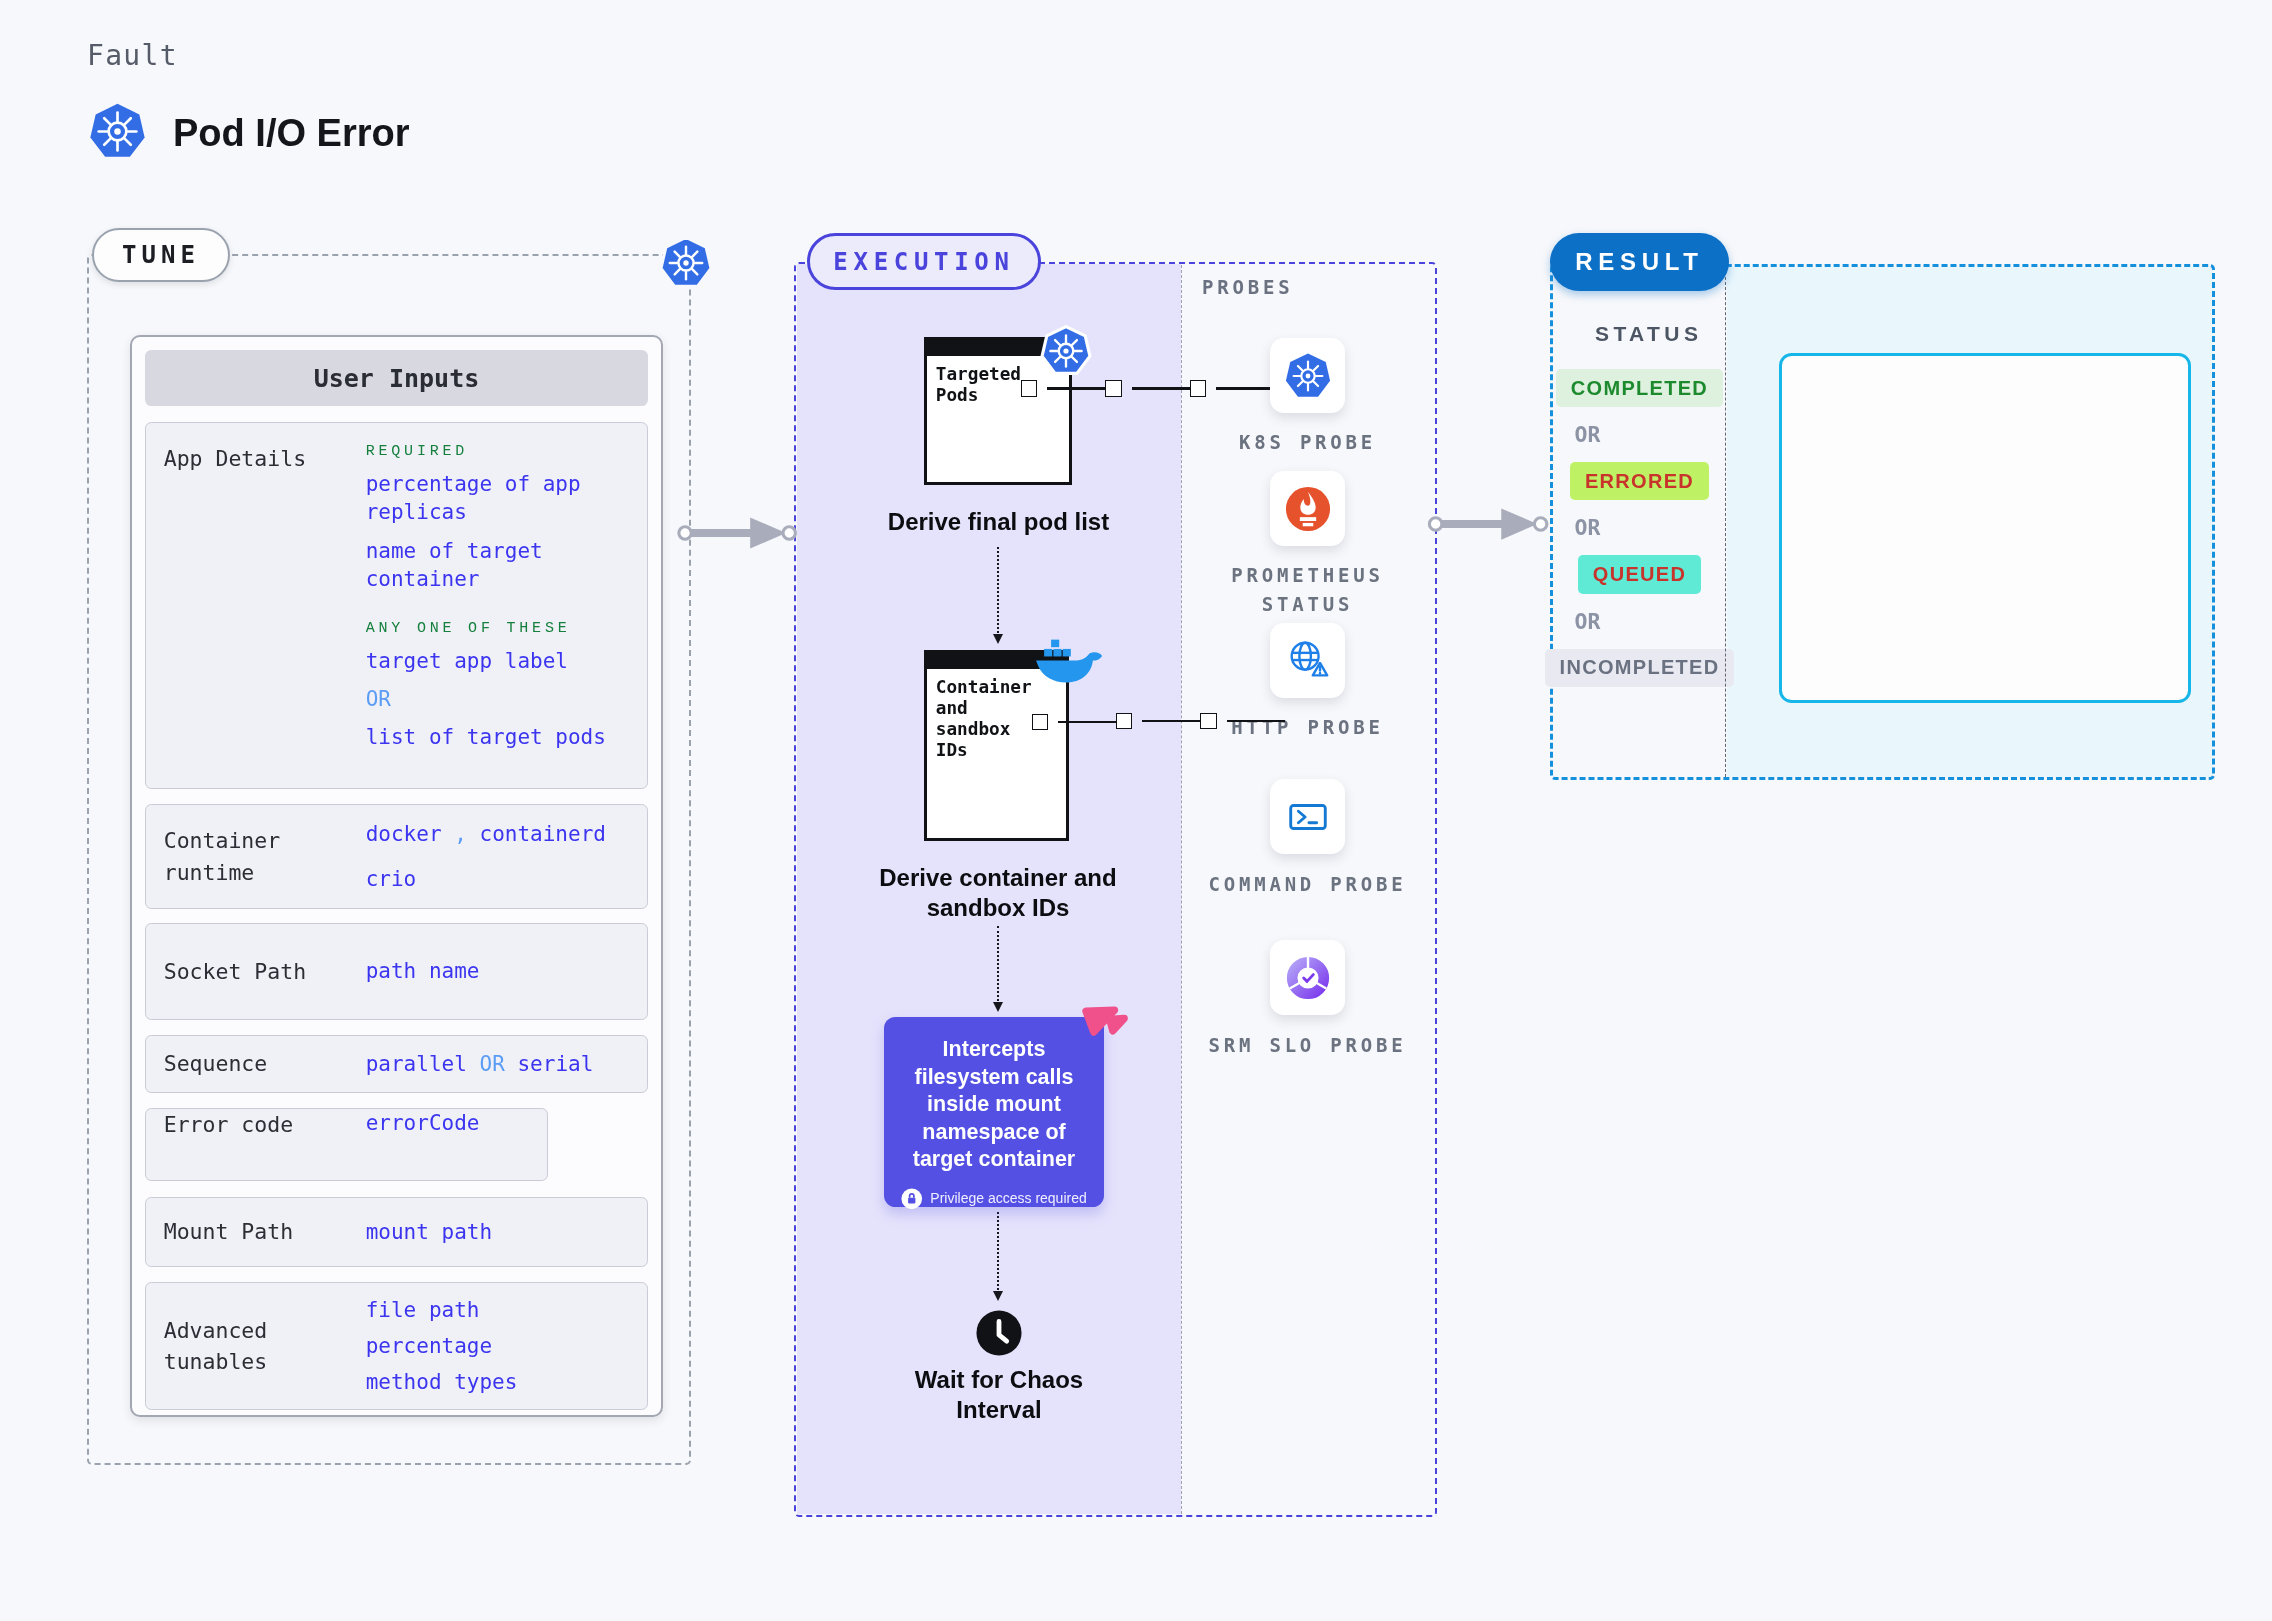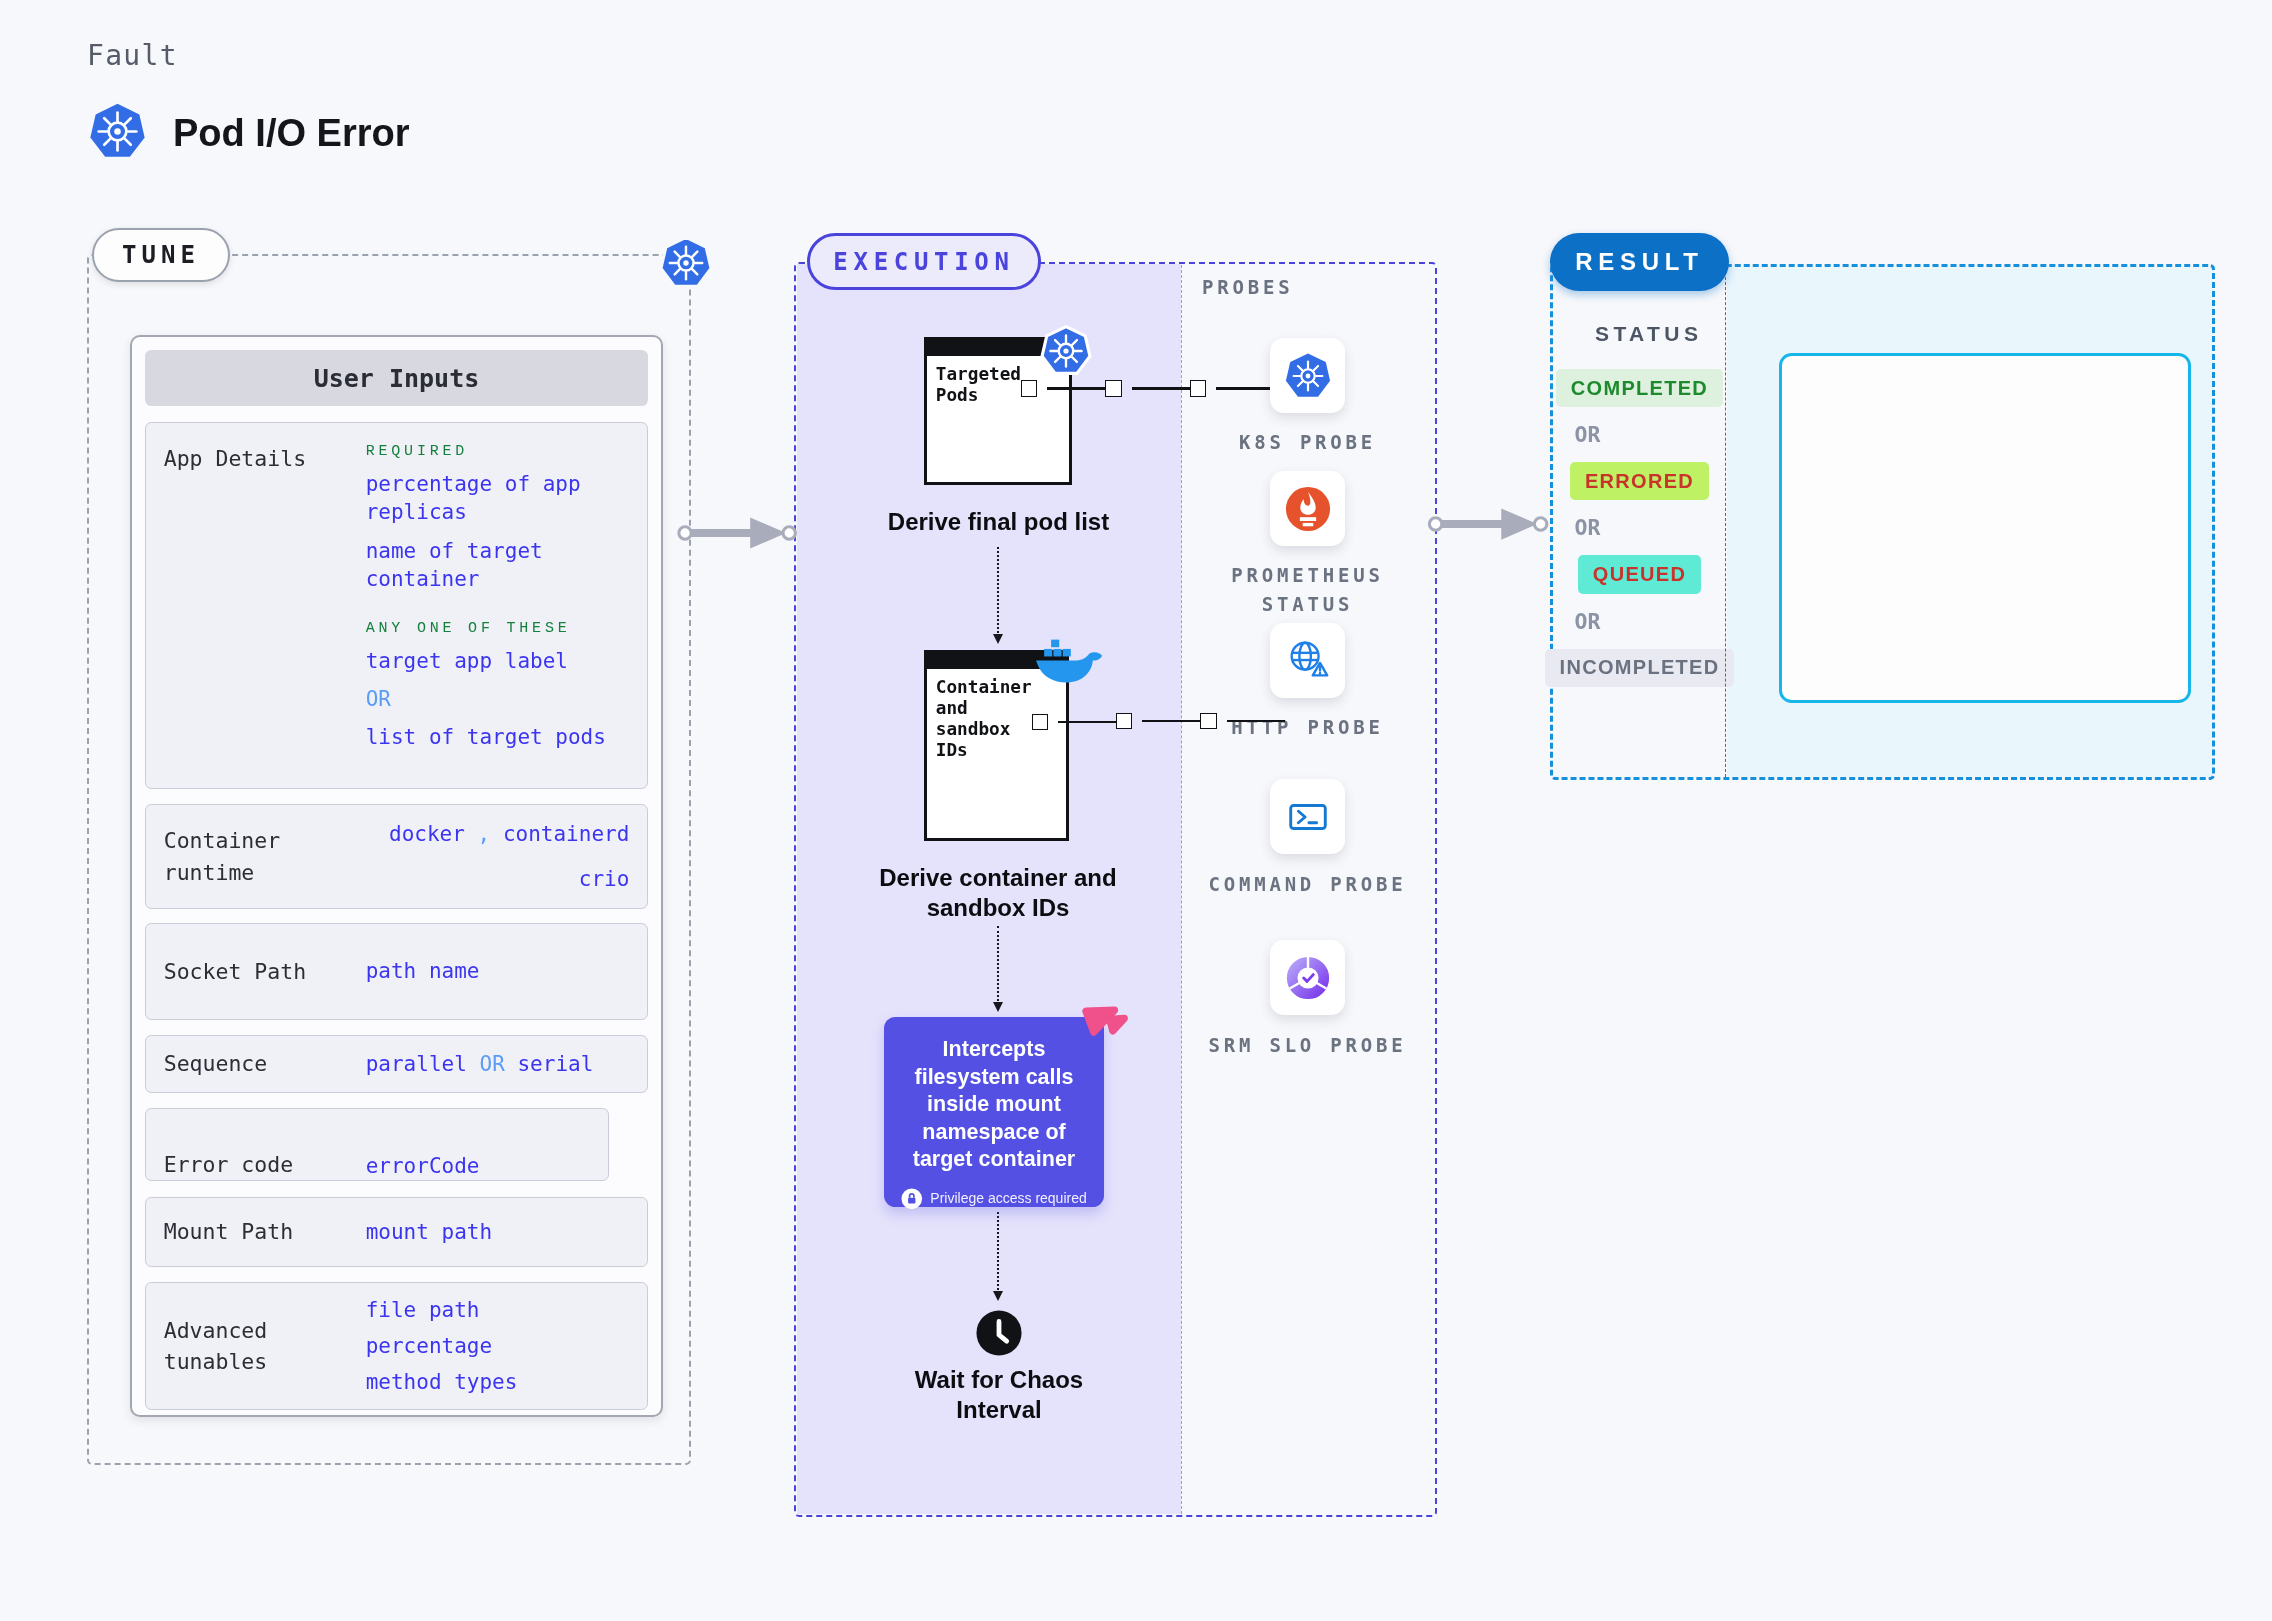--- a/index.html
+++ b/index.html
@@ -140,21 +140,21 @@
       <div class="bluev">name of target container</div>
       <div class="subhead" style="margin-top:16.4px;">ANY ONE OF THESE</div>
       <div class="bluev">target app label</div>
       <div class="bluev or-lite">OR</div>
       <div class="bluev">list of target pods</div>
     </div>
   </div>
 
   <div class="abs ui-row" style="left:145px; top:804px; width:503px; height:105px; align-items:center;">
     <div class="lbl">Container runtime</div>
-    <div class="vals" style="gap:16px;text-align:right;">
+    <div class="vals" style="gap:16px;">
       <div class="bluev">
         <span>docker</span>
         <span class="or-lite">,</span>
         <span>containerd</span>
       </div>
       <div class="bluev">crio</div>
     </div>
   </div>
 
   <div class="abs ui-row" style="left:145px; top:923px; width:503px; height:97px; align-items:center;">
@@ -168,21 +168,21 @@
     <div class="lbl">Sequence</div>
     <div class="vals">
       <div class="bluev">
         <span>parallel</span>
         <span class="or-lite">OR</span>
         <span>serial</span>
       </div>
     </div>
   </div>
 
-  <div class="abs ui-row" style="left:145px; top:1108px; width:464px; height:73px; align-items:flex-end;">
+  <div class="abs ui-row" style="left:145px; top:1108px; width:403px; height:73px; align-items:flex-start;">
     <div class="lbl">Error code</div>
     <div class="vals">
         <div class="bluev">errorCode</div>
       </div>
   </div>
 
   <div class="abs ui-row" style="left:145px; top:1197px; width:503px; height:70px; align-items:center;">
     <div class="lbl">Mount Path</div>
     <div class="vals">
         <div class="bluev">mount path</div>

